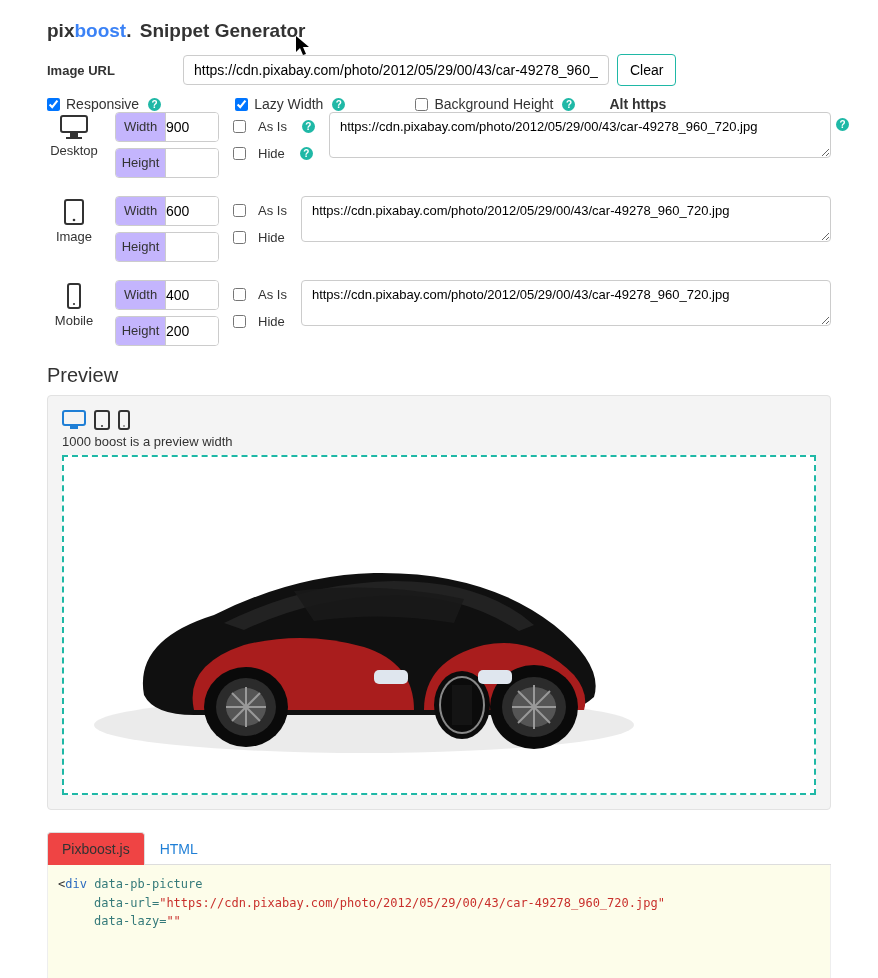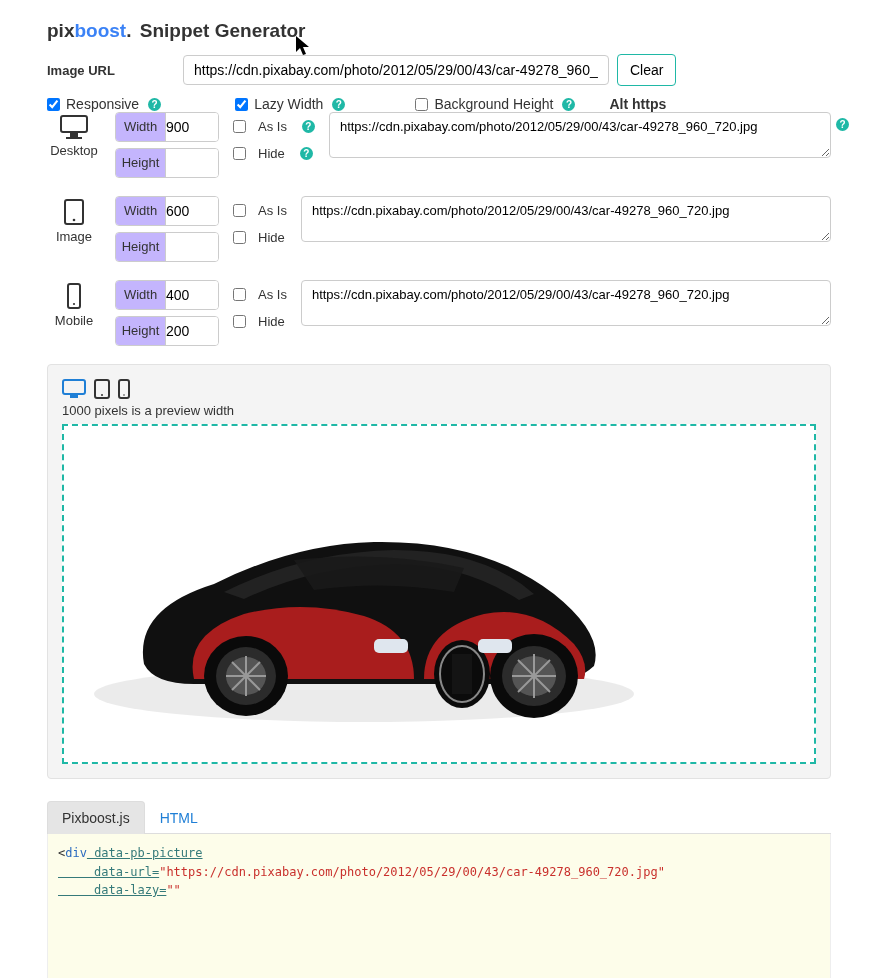--- a/index.html
+++ b/index.html
@@ -38,25 +38,25 @@
 .preview-title { font-size: 20px; margin: 10px 0 8px; }
 .preview-box { background: #f4f4f4; border: 1px solid #e2e2e2; border-radius: 4px; padding: 14px; }
 .preview-devices { display: flex; align-items: center; gap: 8px; margin-bottom: 4px; }
 .preview-devices svg { cursor: pointer; }
 .preview-note { font-size: 13px; margin-bottom: 6px; }
 .preview-canvas { border: 2px dashed #1fb8a6; background: #fff; height: 340px; display: flex; align-items: center; justify-content: flex-start; overflow: hidden; }
 .car-img { width: 600px; height: 300px; }
 
 .tabs { display: flex; border-bottom: 1px solid #ddd; margin-top: 22px; }
 .tab { padding: 8px 14px; font-size: 14px; cursor: pointer; border: 1px solid transparent; border-bottom: none; border-radius: 4px 4px 0 0; margin-bottom: -1px; }
-.tab.active { border-color: #ddd; background: #e5e5e5; }
+.tab.active { border-color: #ddd; background: #ef4444; }
 .tab.inactive { color: #1f7fd6; }
 .code-box { background: #fdfdea; border: 1px solid #eee; padding: 10px; font-family: Menlo, Consolas, monospace; font-size: 12px; line-height: 1.55; white-space: pre; border-top: none; overflow-x: auto; }
 .code-box .tg { color: #2a6abf; }
-.code-box .at { color: #357a7a; text-decoration: underline; }
+.code-box .at { color: #357a7a; }
 .code-box .st { color: #c9302c; }
 </style>
 </head>
 <body>
 
 <div class="container">
   <div class="logo-row">
     <span class="logo">
       <span class="pix">pix</span><span class="boost">boost</span><span>.</span>
       <span class="sg">Snippet Generator</span>
@@ -177,36 +177,37 @@
           </label>
           <label class="cbwrap">
             <input type="checkbox" style=""> 
             <span>Hide</span>
           </label>
         </div>
         <div class="url-col" style="position:relative"><textarea class="device-textarea" style="">https://cdn.pixabay.com/photo/2012/05/29/00/43/car-49278_960_720.jpg</textarea></div>
       </div>
     </div>
 
+  <div class="preview-title">Preview</div>
   <div class="preview-box">
     <div class="preview-devices">
       <svg width="24" height="20">
           <rect x="1" y="1" width="22" height="14" rx="2" fill="none" stroke="#1f7fd6" stroke-width="2"></rect>
           <rect x="8" y="16" width="8" height="3" fill="#1f7fd6"></rect>
         </svg>
       <svg width="16" height="20">
           <rect x="1" y="1" width="14" height="18" rx="2" fill="none" stroke="#333" stroke-width="2"></rect>
           <circle cx="8" cy="16" r="1" fill="#333"></circle>
         </svg>
       <svg width="12" height="20">
           <rect x="1" y="1" width="10" height="18" rx="2" fill="none" stroke="#333" stroke-width="2"></rect>
           <circle cx="6" cy="16" r="0.8" fill="#333"></circle>
         </svg>
     </div>
-    <div class="preview-note">1000 pixels is a preview width</div>
+    <div class="preview-note">1000 boost is a preview width</div>
     <div class="preview-canvas">
       <svg viewBox="0 0 600 300" class="car-img">
         <ellipse cx="300" cy="250" rx="270" ry="28" fill="#000" opacity="0.08"></ellipse>
         <path d="M 80 220 Q 70 165 150 140 Q 230 100 310 98 Q 420 96 490 150 Q 540 190 530 222 Q 510 240 480 240 L 130 240 Q 90 240 80 220 Z" fill="#101010"></path>
         <path d="M 160 148 Q 240 108 330 106 Q 420 106 470 150 L 455 156 Q 400 120 330 120 Q 250 122 180 155 Z" fill="#222"></path>
         <path d="M 130 235 Q 120 190 180 170 Q 240 155 300 172 Q 350 188 350 235 Z" fill="#a91d1d"></path>
         <path d="M 360 235 Q 360 185 420 170 Q 470 160 510 200 Q 525 218 520 235 Z" fill="#a91d1d"></path>
         <ellipse cx="182" cy="232" rx="42" ry="40" fill="#0a0a0a"></ellipse>
         <ellipse cx="182" cy="232" rx="30" ry="29" fill="#2b2b2b"></ellipse>
         <ellipse cx="182" cy="232" rx="20" ry="19" fill="#555"></ellipse>

